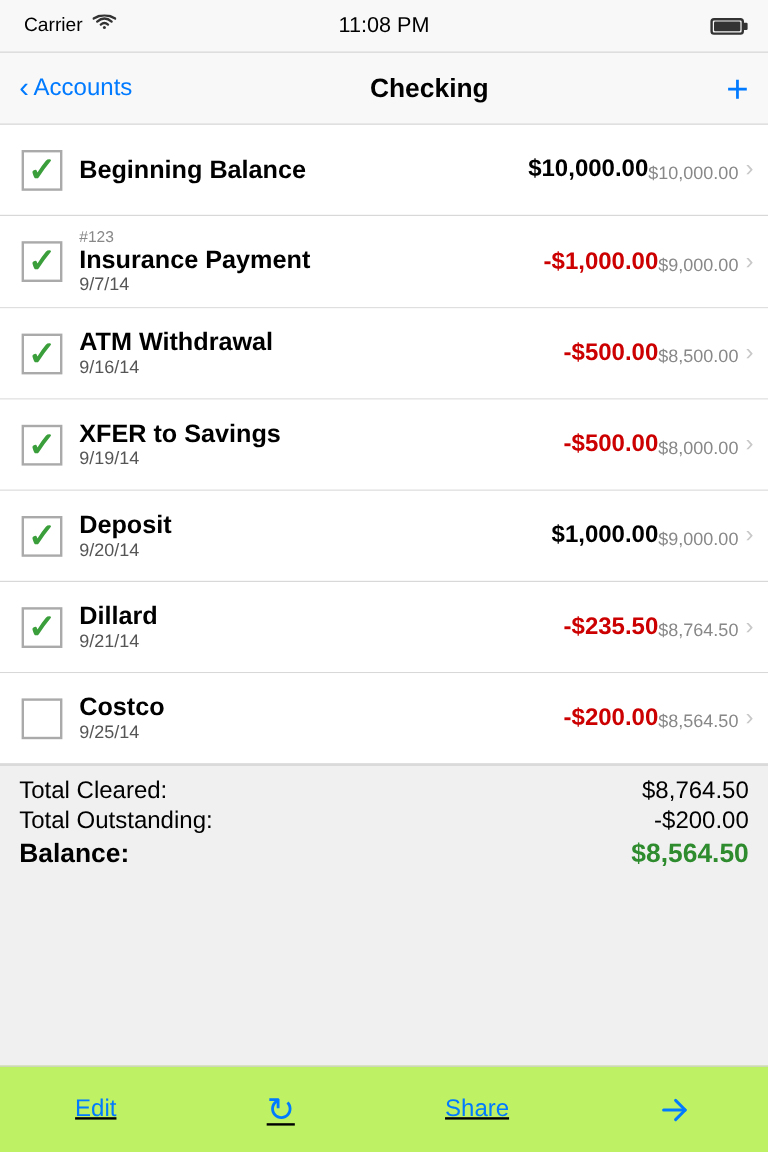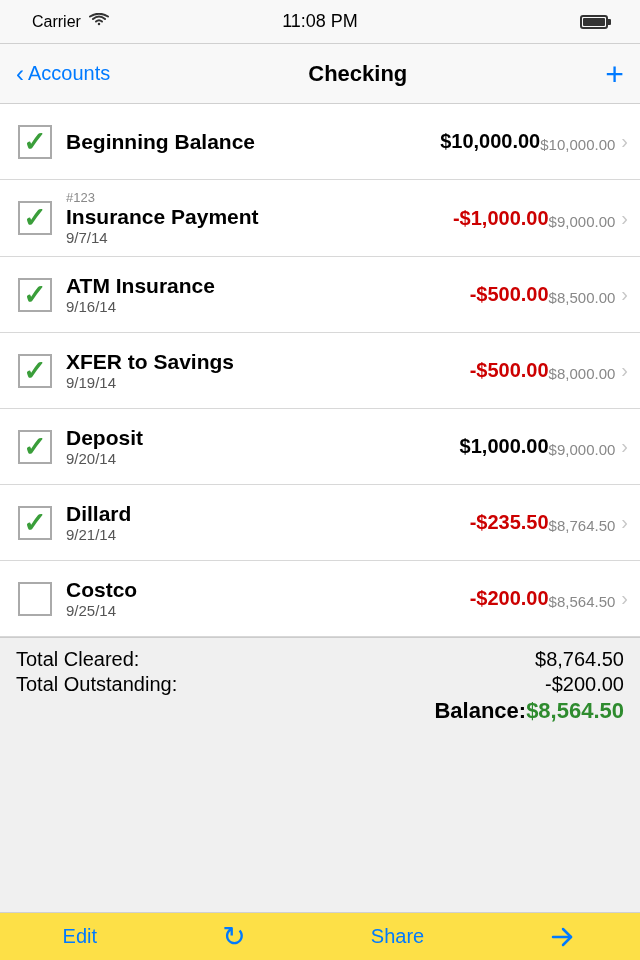--- a/index.html
+++ b/index.html
@@ -13,21 +13,21 @@
       position: relative;
     }
 
     
     .status-bar {
       height: 44px;
       background: #f8f8f8;
       display: flex;
       align-items: center;
       justify-content: space-between;
-      padding: 0 32px;
+      padding: 0 20px;
       border-bottom: 1px solid #d0d0d0;
     }
     .status-left {
       display: flex;
       align-items: center;
       gap: 8px;
       font-size: 16px;
       font-weight: 500;
     }
     .status-time {
@@ -202,46 +202,47 @@
       display: flex;
       justify-content: space-between;
       font-size: 20px;
       margin-bottom: 2px;
     }
     .summary-label { font-weight: 400; color: #000; }
     .summary-value { color: #000; }
     .summary-value.negative { color: #000; }
     .balance-row {
       display: flex;
-      justify-content: flex-end;
+      justify-content: space-between;
       margin-top: 2px;
     }
     .balance-label {
       font-size: 22px;
       font-weight: 800;
       color: #000;
     }
     .balance-value {
       font-size: 22px;
       font-weight: 700;
       color: #2e8b2e;
     }
 
     
     .tab-bar {
       position: absolute;
       bottom: 0;
       left: 0;
       right: 0;
-      height: 48px;
-      background: #fde047;
+      height: 72px;
+      background: #bef264;
       border-top: 1px solid #d0d0d0;
       display: flex;
       align-items: center;
       justify-content: space-around;
+      text-decoration: underline;
     }
     .tab-btn {
       color: #007aff;
       font-size: 20px;
       display: flex;
       align-items: center;
       justify-content: center;
       cursor: pointer;
     }
     .tab-refresh-icon {
@@ -313,21 +314,21 @@
       </div>
       <div class="tx-chevron">›</div>
     </div>
     <div class="transaction-row">
       <div class="checkbox-area">
         <div class="checkbox checked">
           <span class="checkmark">✓</span>
         </div>
       </div>
       <div class="tx-info">
-        <div class="tx-name">ATM Insurance</div>
+        <div class="tx-name">ATM Withdrawal</div>
         <div class="tx-date">9/16/14</div>
       </div>
       <div class="tx-amounts">
         <div class="tx-amount negative">-$500.00</div>
         <div class="tx-balance">$8,500.00</div>
       </div>
       <div class="tx-chevron">›</div>
     </div>
     <div class="transaction-row">
       <div class="checkbox-area">

